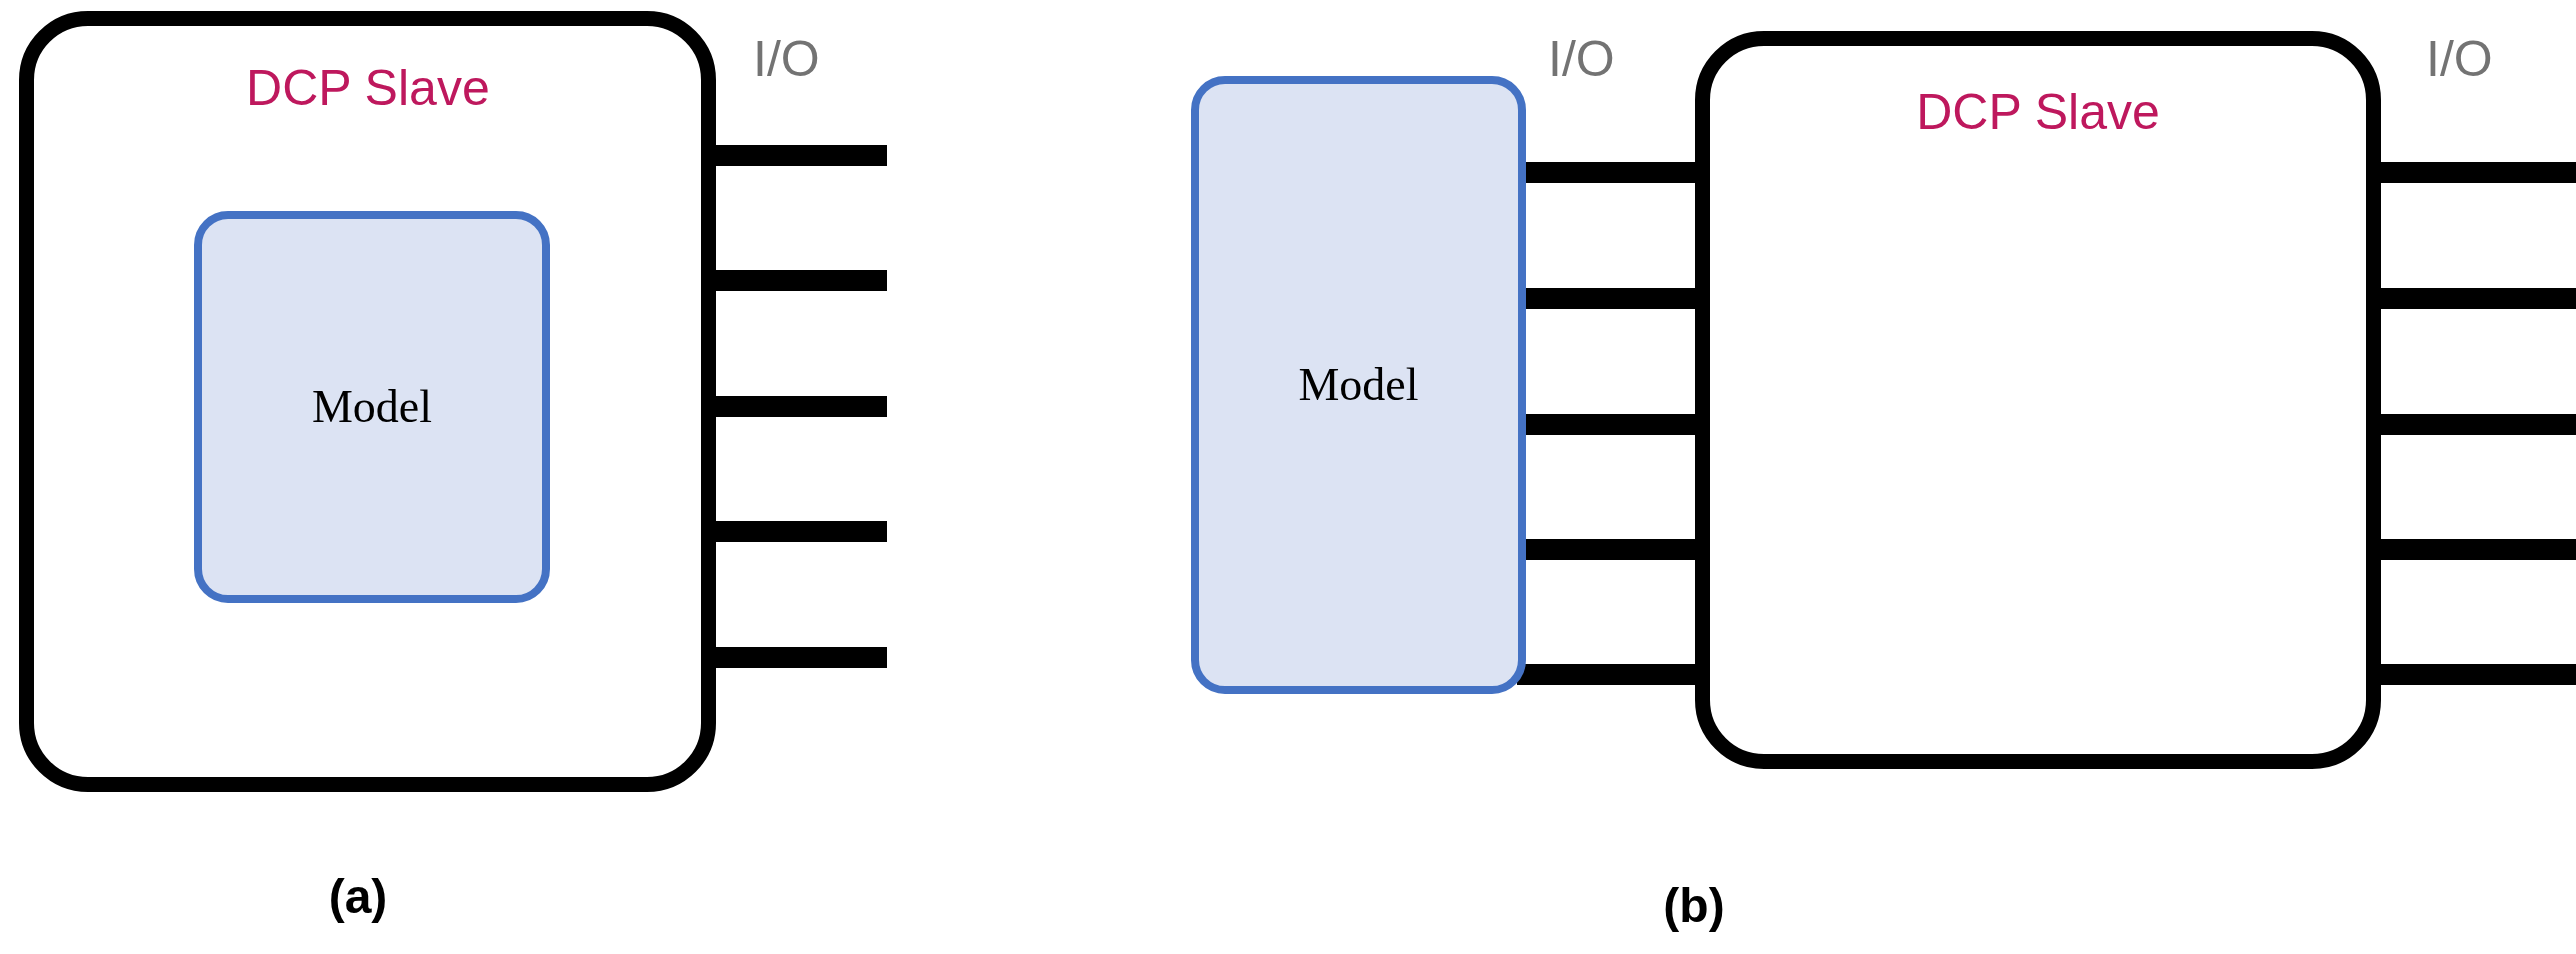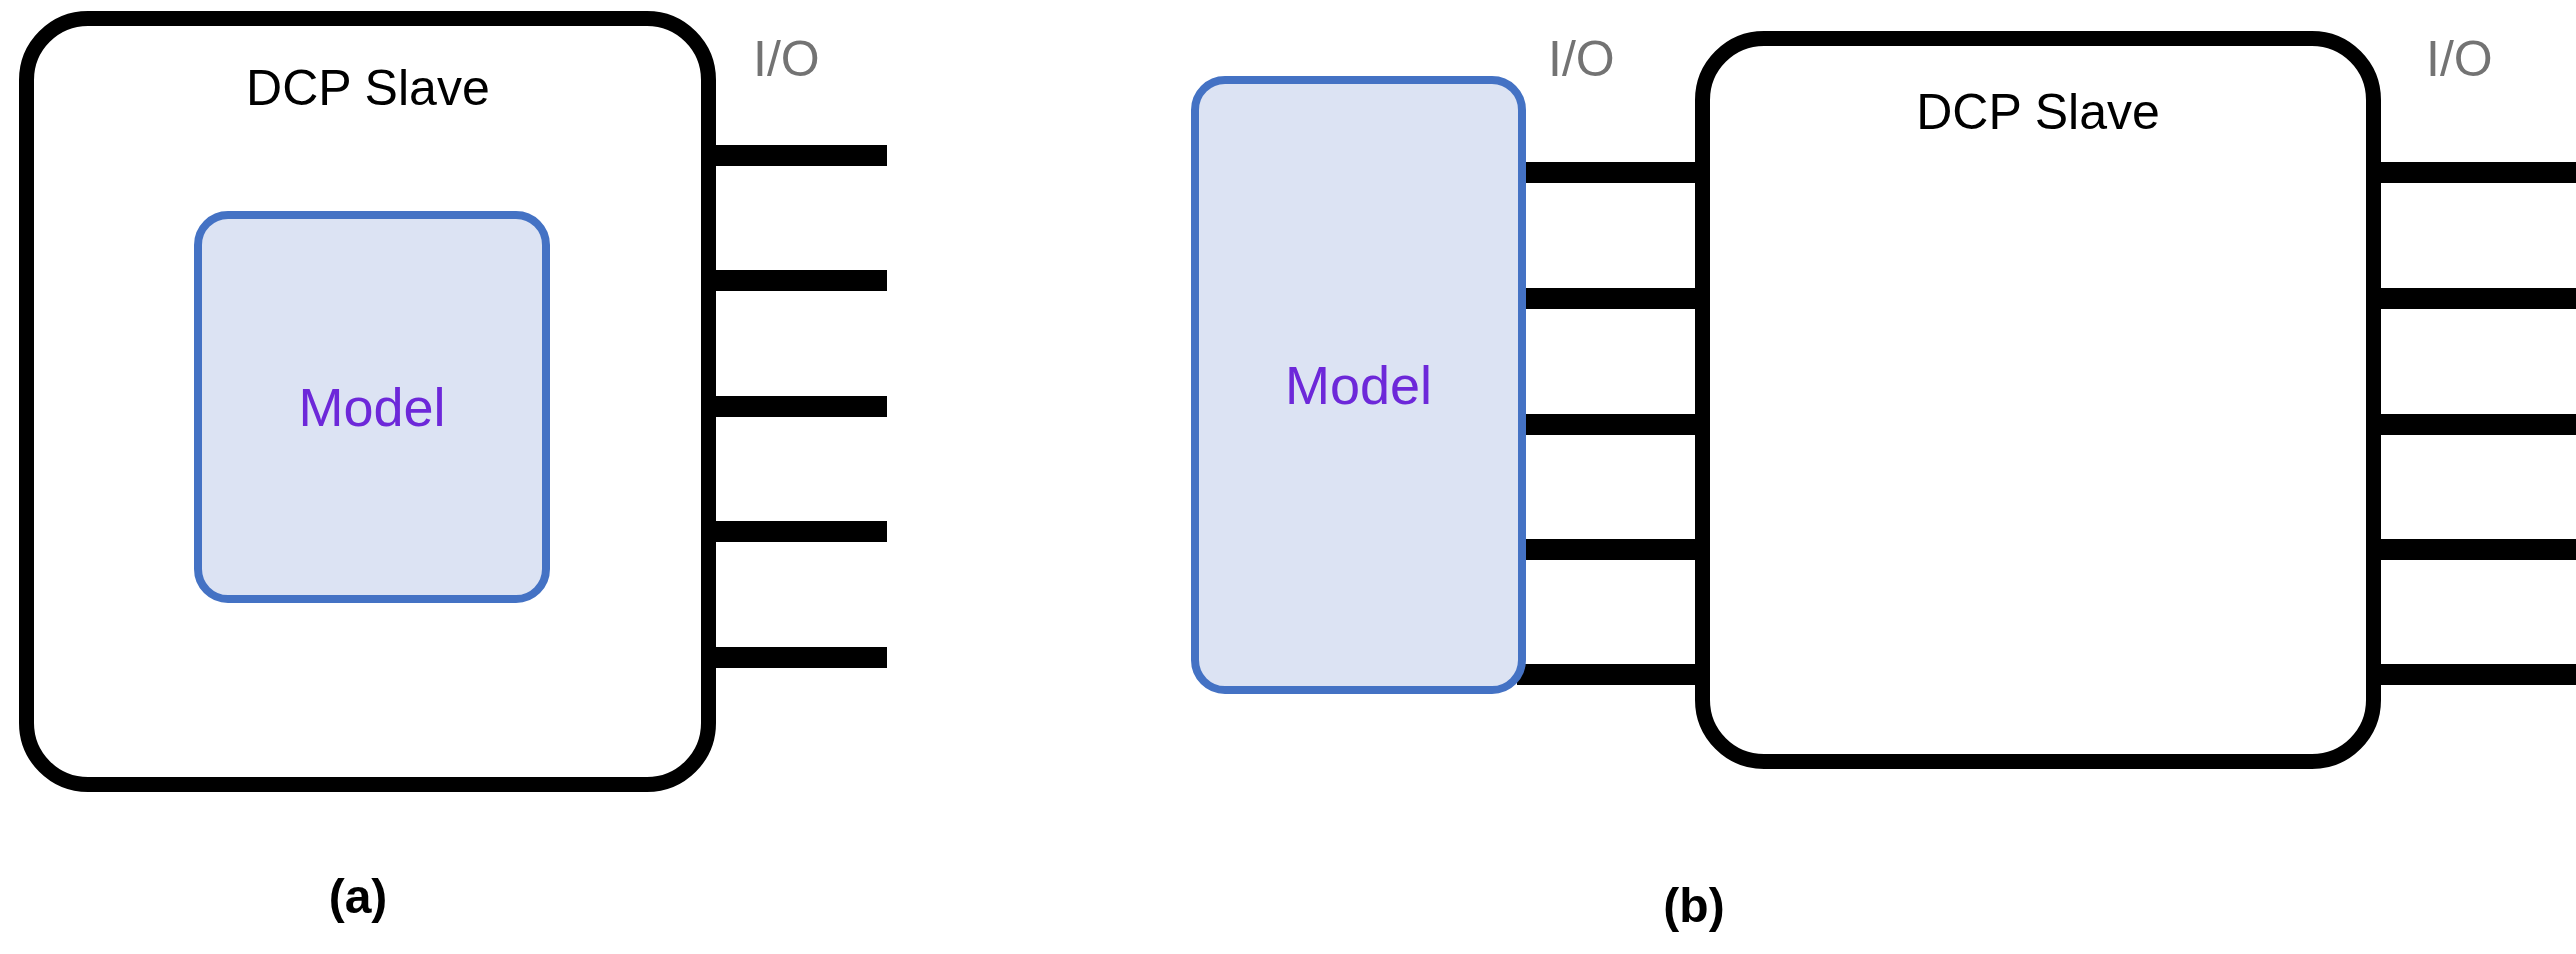--- a/index.html
+++ b/index.html
@@ -32,44 +32,45 @@
     border: 15px solid #000000;
     border-radius: 69px;
     background: #ffffff;
     z-index: 3;
   }
   .dcp-title {
     position: absolute;
     left: 0;
     width: 100%;
     text-align: center;
-    color: #000000;
+    color: #be185d;
     font-size: 50px;
     line-height: 1;
     white-space: nowrap;
     z-index: 6;
   }
 
   
   .model-box {
     position: absolute;
     box-sizing: border-box;
     border: 8px solid #4472C4;
     border-radius: 34px;
     background: #DCE3F3;
     display: flex;
     align-items: center;
     justify-content: center;
     z-index: 4;
   }
   .model-label {
-    color: #6d28d9;
-    font-size: 54px;
+    color: #000000;
+    font-size: 46px;
     line-height: 1;
     white-space: nowrap;
+    font-family: Liberation Serif, serif;
   }
 
   
   .io-line {
     position: absolute;
     height: 21px;
     background: #000000;
     z-index: 2;
   }
   .io-label {

